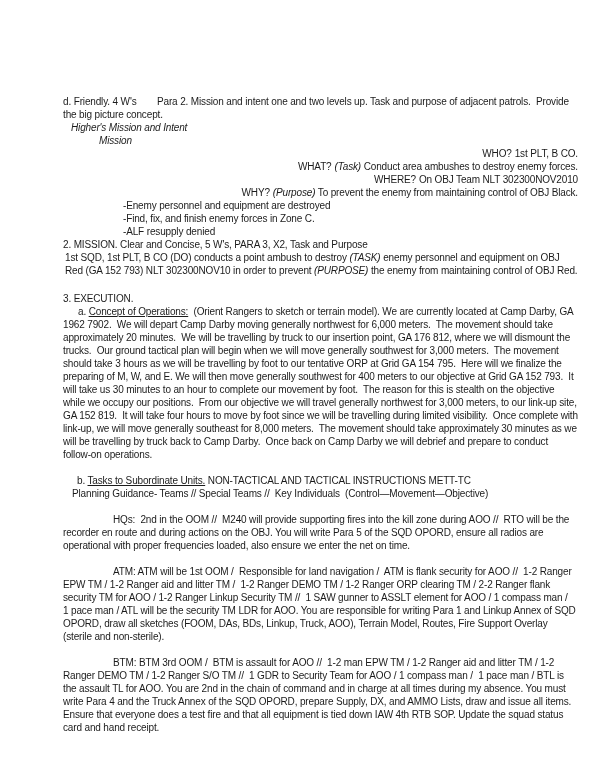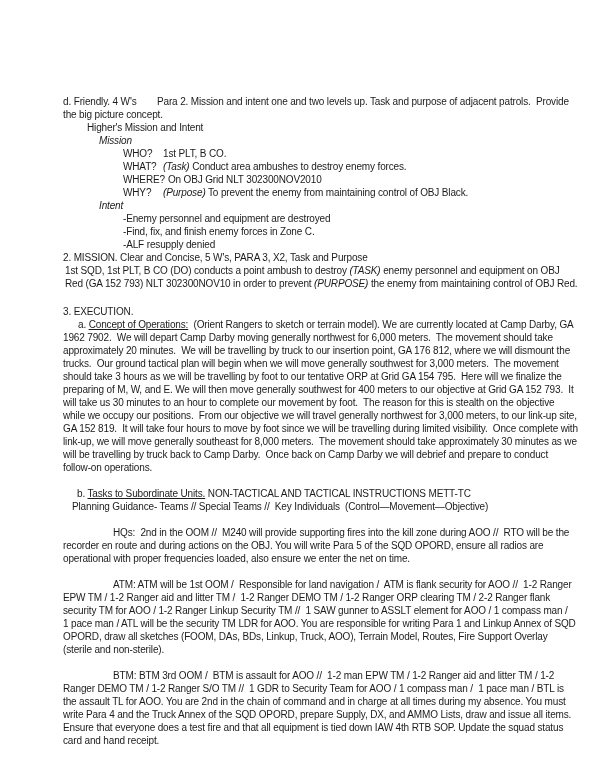--- a/index.html
+++ b/index.html
@@ -21,24 +21,24 @@
     box-sizing: border-box;
     width: 600px;
     height: 754px;
     padding: 95px 22px 0 63px;
   }
   p { margin: 0; white-space: pre-wrap; }
   span { white-space: pre-wrap; }
 
   .d-label { display: inline-block; width: 94px; white-space: nowrap; vertical-align: top; }
 
-  .indent-higher { margin-left: 24px; }
+  .indent-higher { margin-left: 8px; font-style: italic; }
   .indent-sub    { margin-left: 36px; font-style: italic; }
 
-  .w-row   { margin-left: 60px; }
+  .w-row   { margin-left: 60px; text-align: right; }
   .w-label { display: inline-block; min-width: 37px; margin-right: 3px; white-space: nowrap; vertical-align: top; }
 
   .intent-item { margin-left: 60px; }
 
   .para-e { margin-left: 5px; margin-bottom: 16px; }
 
   .mission-body { margin-left: 2px; margin-bottom: 15px; }
 
   .concept { text-indent: 15px; margin-bottom: 13px; }
 
@@ -58,25 +58,24 @@
   <p><span class="d-label">d. Friendly. 4 W's</span><span>Para 2. Mission and intent one and two levels up. Task and purpose of adjacent patrols.  Provide the big picture concept.</span></p>
 
   <p class="indent-higher">Higher's Mission and Intent</p>
 
   <p class="indent-sub">Mission</p>
 
   <p class="w-row"><span class="w-label">WHO?</span><span class="it"></span><span>1st PLT, B CO.</span></p>
 
   <p class="w-row"><span class="w-label">WHAT?</span><span class="it">(Task)</span><span> Conduct area ambushes to destroy enemy forces.</span></p>
 
-  <p class="w-row"><span class="w-label">WHERE?</span><span class="it"></span><span>On OBJ Grid NLT 302300NOV2010</span></p>
+  <p class="w-row"><span class="w-label">WHERE?</span><span class="it"></span><span>On OBJ Team NLT 302300NOV2010</span></p>
 
   <p class="w-row"><span class="w-label">WHY?</span><span class="it">(Purpose)</span><span> To prevent the enemy from maintaining control of OBJ Black.</span></p>
 
-  <p class="indent-sub">Intent</p>
 
   <p class="intent-item">-Enemy personnel and equipment are destroyed</p>
   <p class="intent-item">-Find, fix, and finish enemy forces in Zone C.</p>
   <p class="intent-item">-ALF resupply denied</p>
 
 
   <p>2. MISSION. Clear and Concise, 5 W's, PARA 3, X2, Task and Purpose</p>
 
   <p class="mission-body"><span>1st SQD, 1st PLT, B CO (DO) conducts a point ambush to destroy </span><span class="it">(TASK)</span><span> enemy personnel and equipment on OBJ Red (GA 152 793) NLT 302300NOV10 in order to prevent </span><span class="it">(PURPOSE)</span><span> the enemy from maintaining control of OBJ Red.</span></p>
 

